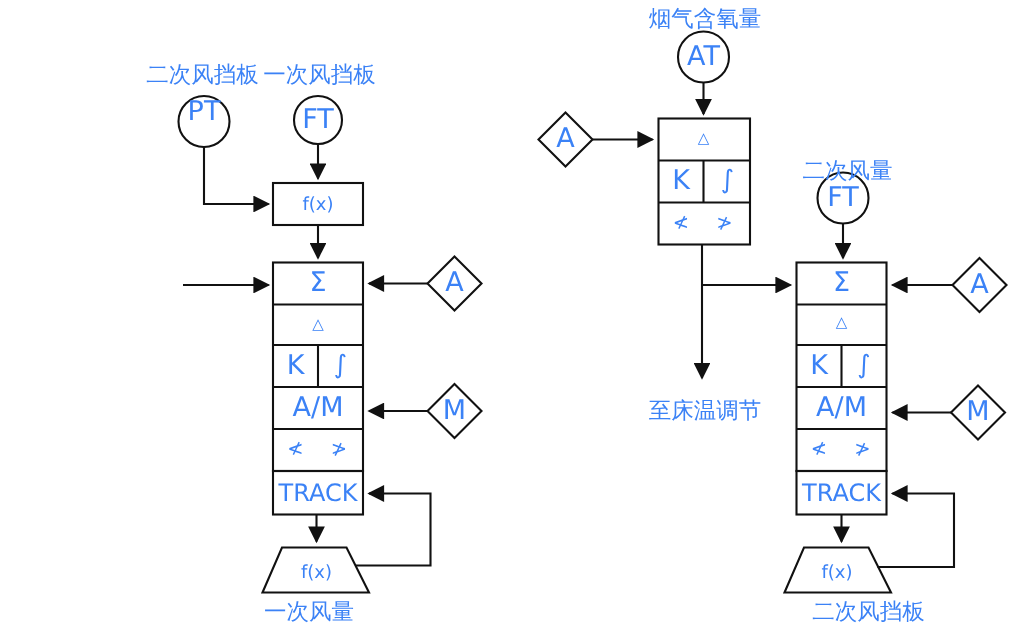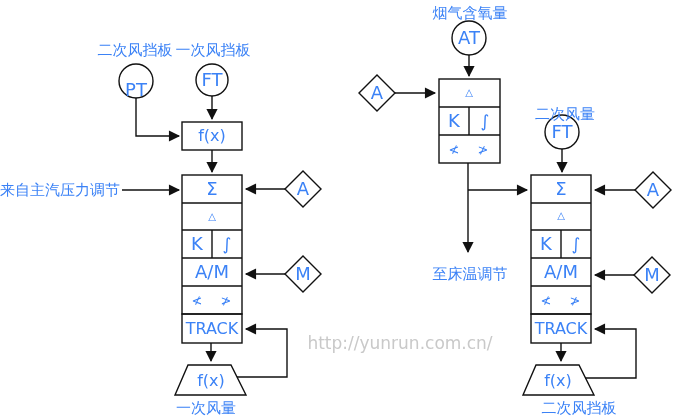--- a/index.html
+++ b/index.html
@@ -6,21 +6,21 @@
   body{font-family:"DejaVu Sans","Liberation Sans",sans-serif;}
   #stage{position:relative;width:675px;height:420px;background:#ffffff;overflow:hidden;}
   #wires{position:absolute;left:0;top:0;}
   .lbl{position:absolute;transform:translate(-50%,-50%);white-space:nowrap;color:#3b82f6;line-height:1;}
   .cn{font-size:15px;letter-spacing:0px;}
   .sym{font-size:18px;}
   .sum{font-size:18px;}
   .delta{font-size:10px;}
   .intg{font-size:17px;}
   .track{font-size:16px;text-align:right;}
-  .fx{font-size:16px;}
+  .fx{font-size:12px;}
   .lim{font-size:13px;letter-spacing:7px;}
   .wm{position:absolute;transform:translate(-50%,-50%);color:#c9c9c9;font-size:17px;white-space:nowrap;}
 </style>
 </head>
 <body>
 
 <div id="stage">
 
   <svg id="wires" width="675" height="420" viewBox="0 0 675 420">
     <defs>
@@ -75,28 +75,26 @@
       <polygon points="635,190 653,172 671,190 653,208"></polygon>
       <line x1="635" y1="190" x2="595" y2="190" marker-end="url(#ah)"></line>
       <polygon points="634,275 652,257 670,275 652,293"></polygon>
       <line x1="634" y1="275" x2="595" y2="275" marker-end="url(#ah)"></line>
       <line x1="561" y1="343" x2="561" y2="361" marker-end="url(#ah)"></line>
       <polygon points="536,365 579,365 594,395 523,395"></polygon>
       <polyline points="585,378 636,378 636,329 595,329" marker-end="url(#ah)"></polyline>
     </g>
   </svg>
 
-  <span class="wm" style="left:400px;top:343px;">http://yunrun.com.cn/</span>
 
   <span class="lbl cn" style="left:135px;top:50px;">二次风挡板</span>
   <span class="lbl cn" style="left:213px;top:50px;">一次风挡板</span>
-  <span class="lbl sym" style="left:136px;top:90px;">PT</span>
+  <span class="lbl sym" style="left:136px;top:75px;">PT</span>
   <span class="lbl sym" style="left:212px;top:80px;">FT</span>
   <span class="lbl fx" style="left:212px;top:136px;">f(x)</span>
-  <span class="lbl cn" style="left:60px;top:190px;">来自主汽压力调节</span>
   <span class="lbl sum" style="left:212px;top:189px;">Σ</span>
   <span class="lbl delta" style="left:212px;top:217px;">△</span>
   <span class="lbl sym" style="left:197px;top:244px;">K</span>
   <span class="lbl intg" style="left:227px;top:244px;">∫</span>
   <span class="lbl sym" style="left:212px;top:272px;">A/M</span>
   <span class="lbl lim" style="left:215px;top:300px;">≮ ≯</span>
   <span class="lbl track" style="left:212px;top:329px;">TRACK</span>
   <span class="lbl sym" style="left:303px;top:189px;">A</span>
   <span class="lbl sym" style="left:303px;top:274px;">M</span>
   <span class="lbl fx" style="left:211px;top:381px;">f(x)</span>

